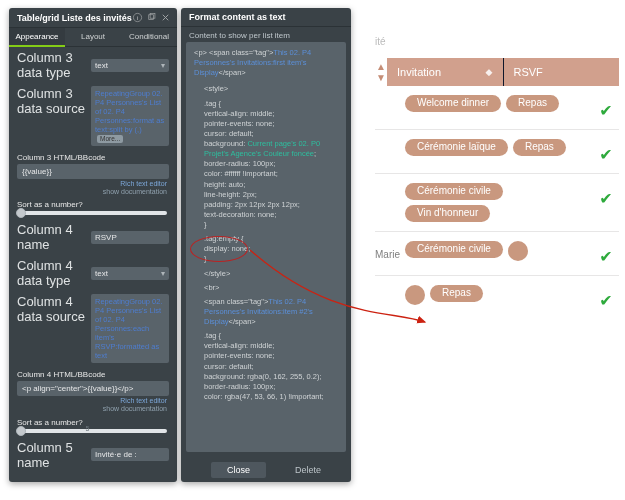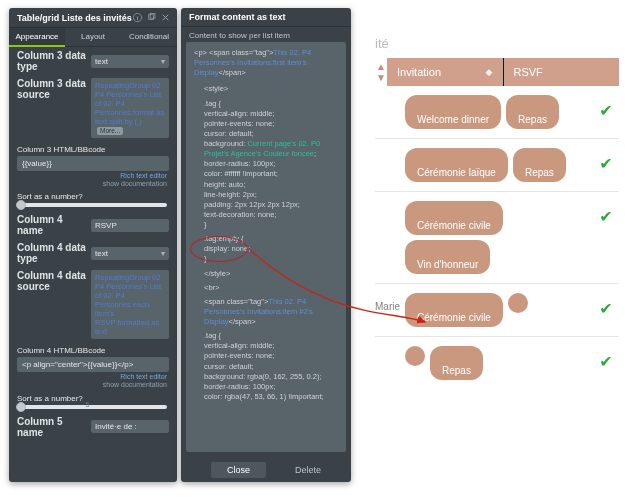--- a/index.html
+++ b/index.html
@@ -21,21 +21,21 @@
   .head-icons span, .head-icons svg { width:11px; height:11px; opacity:.8; fill:#ddd; cursor:pointer; }
 
   .tabs { display:flex; }
   .tab {
     flex:1; text-align:center; padding:4px 0; font-size:8px; color:#cfd2d3;
     border-bottom:1px solid #2b3236; background:#3a4247; cursor:pointer;
   }
   .tab.active { color:#fff; border-bottom:2px solid #84cc16; background:#343b40; }
 
   .row { display:flex; align-items:center; padding:3px 8px; min-height:20px; gap:4px; }
-  .row > label { flex:0 0 70px; color:#dfe2e3; font-size:10px;font-weight:bold; }
+  .row > label { flex:0 0 70px; color:#dfe2e3; font-size:13px; }
   .row .value {
     flex:1; background:#59636a; color:#e6e7e8; border-radius:2px; padding:2px 4px;
     font-size:8px; position:relative; cursor:pointer;
     display:flex; align-items:center; justify-content:space-between;
   }
   .row .value .chev { color:#aeb5b9; font-size:8px; }
 
   .source-box {
     flex:1; background:#59636a; color:#fff; border-radius:2px; padding:3px 4px;
     font-size:7.5px; line-height:1.2; cursor:pointer;
@@ -113,29 +113,29 @@
     display:flex; align-items:flex-start; padding:9px 0;
     border-bottom:1px solid #e7e6e6; min-height:40px;
   }
   .prow .lead{
     width:30px; color:#7f7f7f; font-size:10px; padding-top:8px;
   }
   .prow .tags{
     flex:1; display:flex; flex-wrap:wrap; gap:5px 5px; align-items:flex-start;
   }
   .tag{
-    background:#c9987f; color:#fff; border-radius:12px; padding:20px 12px 4px;
+    background:#c9987f; color:#fff; border-radius:12px; padding:3px 12px 4px;
     font-size:10px; line-height:1; white-space:nowrap;
   }
   .tag.empty{ width:20px; height:20px; border-radius:50%; padding:0; }
   .prow .ok{
     width:26px; text-align:center; color:#2eaa3c; font-size:16px; padding-top:6px;
   }
   .preview .tiny-label{
-    position:absolute; left:0; top:8px; color:#bbb; font-size:13px;
+    position:absolute; left:0; top:8px; color:#bbb; font-size:10px;
   }
 </style>
 </head>
 <body>
 
 <div class="panel" id="panel-left">
   <div class="panel-head">
     <span>Table/grid Liste des invités</span>
     <div class="head-icons">
       <span><svg viewBox="0 0 16 16">

